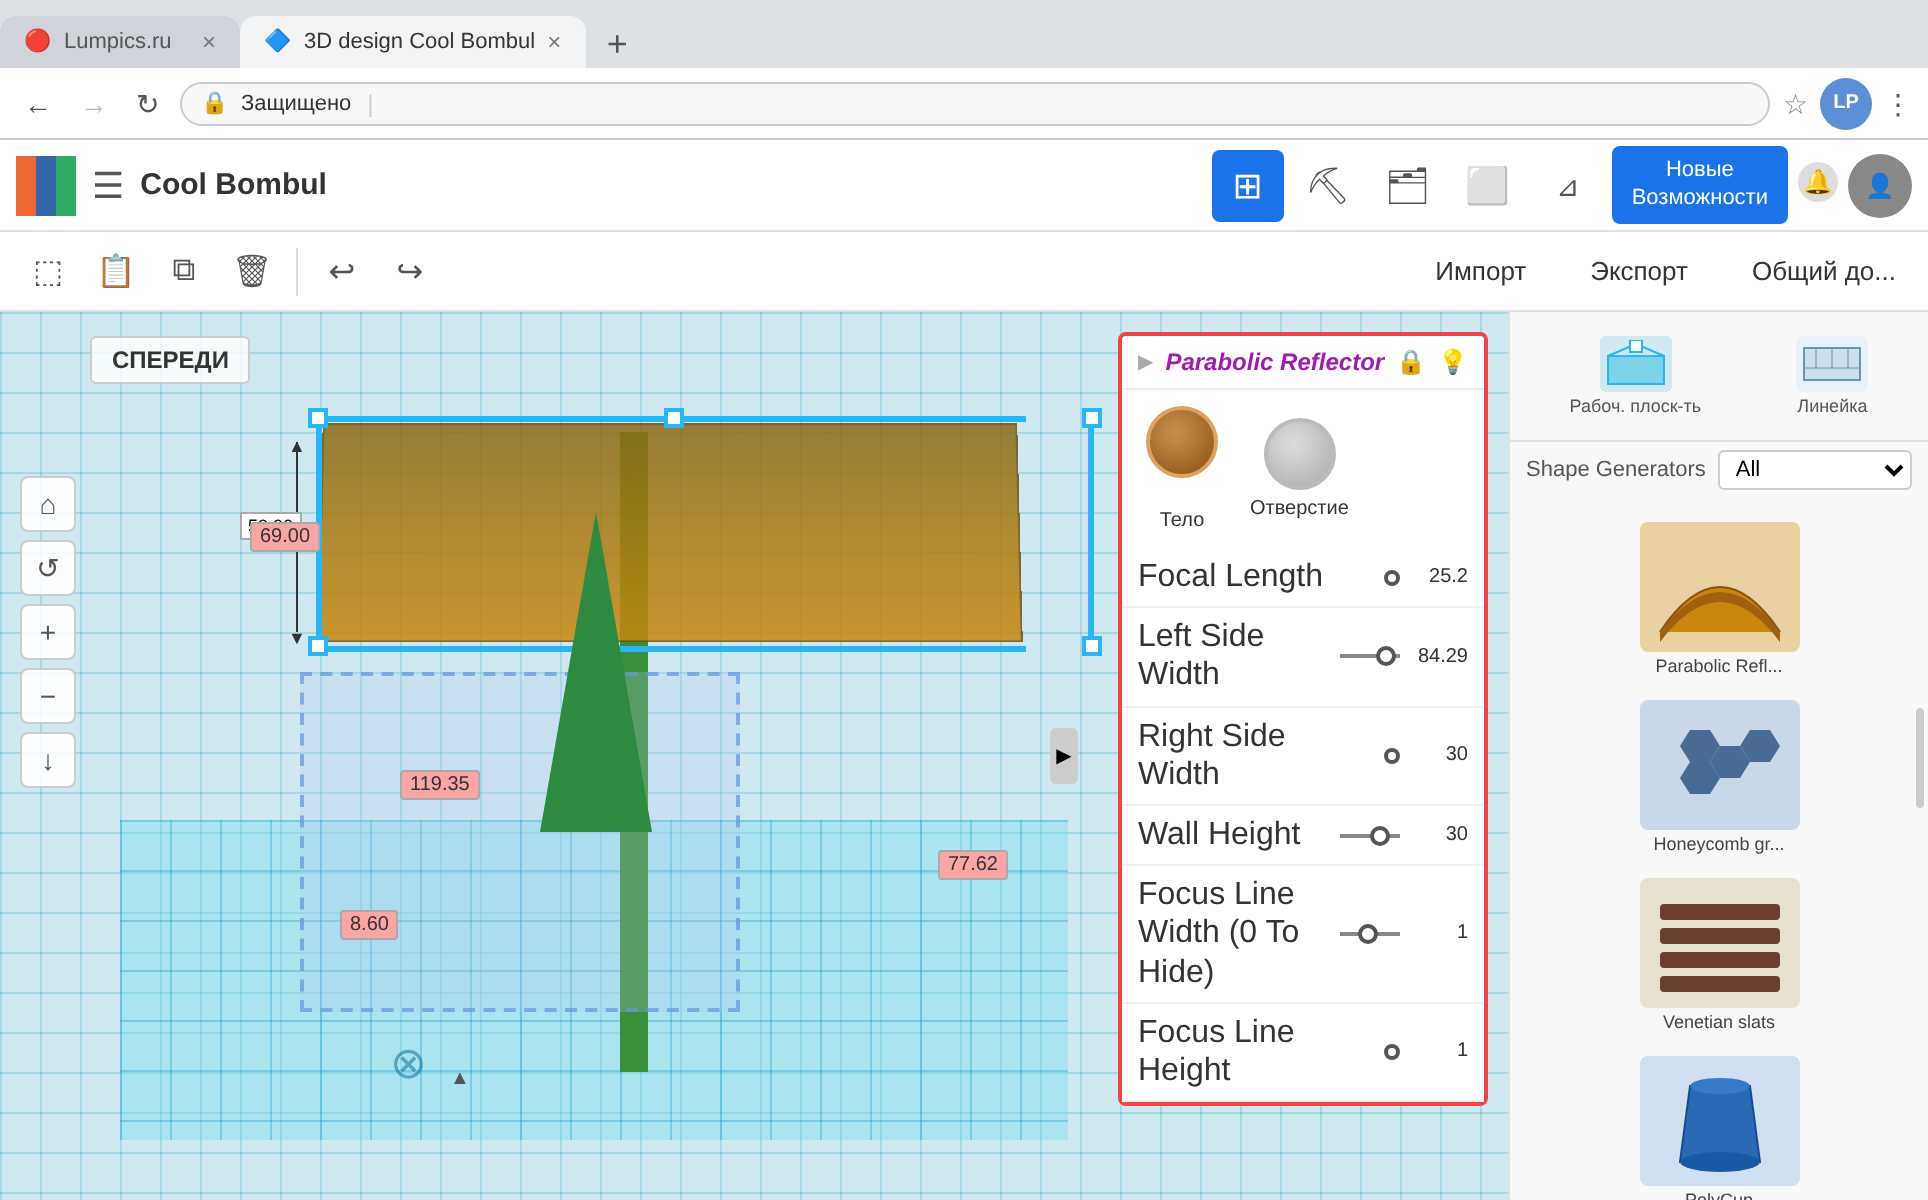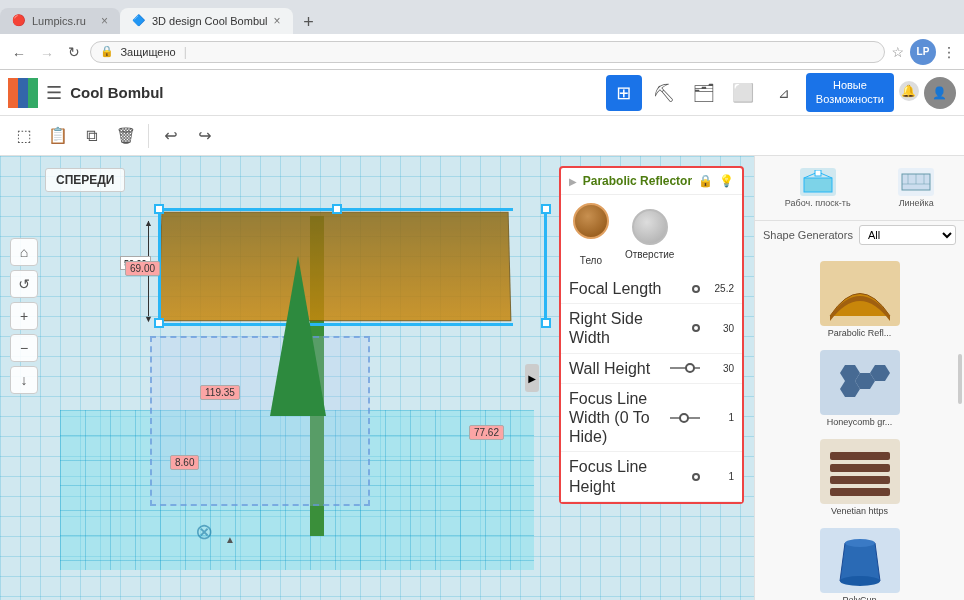--- a/index.html
+++ b/index.html
@@ -58,21 +58,21 @@
     
     .canvas-sidenav { position: absolute; left: 8px; top: 50%; transform: translateY(-50%); display: flex; flex-direction: column; gap: 4px; }
     .sidenav-btn { width: 28px; height: 28px; background: rgba(255,255,255,0.9); border: 1px solid #ccc; border-radius: 4px; display: flex; align-items: center; justify-content: center; cursor: pointer; font-size: 14px; color: #555; }
 
     
     .measure-label { position: absolute; background: #fca5a5; border: 1px solid #aaa; padding: 1px 4px; font-size: 10px; color: #333; border-radius: 2px; }
 
     
     .properties-panel { position: absolute; right: 220px; top: 60px; width: 190px; background: white; border: 2px solid #e44; border-radius: 4px; padding: 0; z-index: 10; }
     .panel-header { display: flex; align-items: center; padding: 6px 8px; border-bottom: 1px solid #eee; gap: 6px; }
-    .panel-title { font-size: 12px; font-weight: bold; color: #4d7c0f; flex: 1; }
+    .panel-title { font-size: 12px; font-weight: bold; color: #a21caf; flex: 1; font-style: italic; }
     .panel-icon { font-size: 12px; color: #888; cursor: pointer; }
     .panel-row { display: flex; align-items: center; padding: 5px 8px; border-bottom: 1px solid #f0f0f0; gap: 4px; }
     .panel-row-label { font-size: 16px; color: #333; flex: 1; min-width: 70px; line-height: 1.2; }
     .slider-circle { width: 8px; height: 8px; border-radius: 50%; border: 2px solid #555; background: white; }
     .panel-value { font-size: 10px; color: #333; min-width: 30px; text-align: right; }
 
     
     .right-sidebar { width: 210px; background: #f8f8f8; border-left: 1px solid #e0e0e0; display: flex; flex-direction: column; overflow: hidden; }
     .sidebar-tools { display: flex; gap: 4px; padding: 8px; border-bottom: 1px solid #e0e0e0; justify-content: space-around; }
     .sidebar-tool-btn { display: flex; flex-direction: column; align-items: center; gap: 2px; cursor: pointer; padding: 4px; border-radius: 4px; }
@@ -161,20 +161,25 @@
     </div>
 
     <div class="secondary-toolbar">
       <button class="tool-btn" title="Copy">⬚</button>
       <button class="tool-btn" title="Paste">📋</button>
       <button class="tool-btn" title="Duplicate">⧉</button>
       <button class="tool-btn" title="Delete">🗑</button>
       <div class="tool-separator"></div>
       <button class="tool-btn" title="Undo">↩</button>
       <button class="tool-btn" title="Redo">↪</button>
+      <div class="secondary-toolbar-right">
+        <button class="toolbar-text-btn">Импорт</button>
+        <button class="toolbar-text-btn">Экспорт</button>
+        <button class="toolbar-text-btn">Общий до...</button>
+      </div>
     </div>
 
     <div class="main-content">
 
       <div class="canvas-area">
         <div class="canvas-grid"></div>
 
         <div class="viewport-label" style="top:12px;left:45px;font-size:12px;font-weight:bold;">
           <span>СПЕРЕДИ</span>
         </div>
@@ -249,20 +254,29 @@
               <span style="font-size:10px;color:#333;">Отверстие</span>
             </div>
           </div>
 
           <div class="panel-row">
             <span class="panel-row-label">Focal Length</span>
             <div class="slider-circle"></div>
             <span class="panel-value">25.2</span>
           </div>
 
+          <div class="panel-row">
+            <span class="panel-row-label">Left Side Width</span>
+            <div style="display:flex;align-items:center;gap:3px;">
+              <div style="width:30px;height:2px;background:#888;position:relative;">
+                <div style="position:absolute;left:60%;top:-4px;width:10px;height:10px;border-radius:50%;background:white;border:2px solid #555;"></div>
+              </div>
+            </div>
+            <span class="panel-value">84.29</span>
+          </div>
 
           <div class="panel-row">
             <span class="panel-row-label">Right Side Width</span>
             <div class="slider-circle"></div>
             <span class="panel-value">30</span>
           </div>
 
 
           <div class="panel-row">
             <span class="panel-row-label">Wall Height</span>
@@ -360,21 +374,21 @@
 
             <div class="shape-item">
               <div class="shape-preview" style="background:#e8e0d0;">
                 <svg width="70" height="55">
                   <rect x="5" y="8" width="60" height="8" rx="2" fill="#6B4030"></rect>
                   <rect x="5" y="20" width="60" height="8" rx="2" fill="#6B4030"></rect>
                   <rect x="5" y="32" width="60" height="8" rx="2" fill="#6B4030"></rect>
                   <rect x="5" y="44" width="60" height="8" rx="2" fill="#6B4030"></rect>
                 </svg>
               </div>
-              <span class="shape-item-label">Venetian https</span>
+              <span class="shape-item-label">Venetian slats</span>
             </div>
 
             <div class="shape-item">
               <div class="shape-preview" style="background:#d0e0f0;">
                 <svg width="70" height="55">
                   <path d="M15,48 L20,10 L50,10 L55,48 Z" fill="#2a6ab5" stroke="#1a4a95" stroke-width="1"></path>
                   <ellipse cx="35" cy="10" rx="15" ry="4" fill="#3a7ac5"></ellipse>
                   <ellipse cx="35" cy="48" rx="20" ry="5" fill="#1a5aa5"></ellipse>
                 </svg>
               </div>

